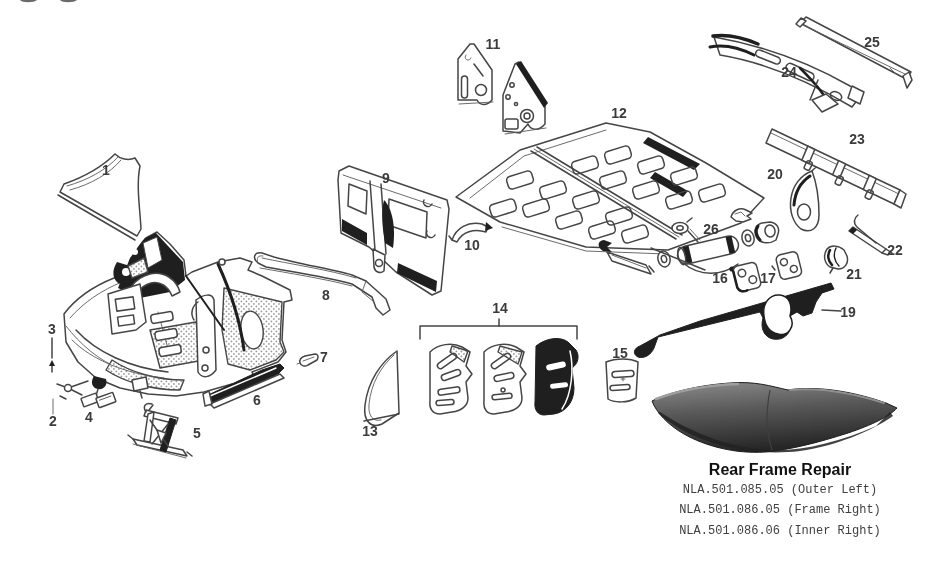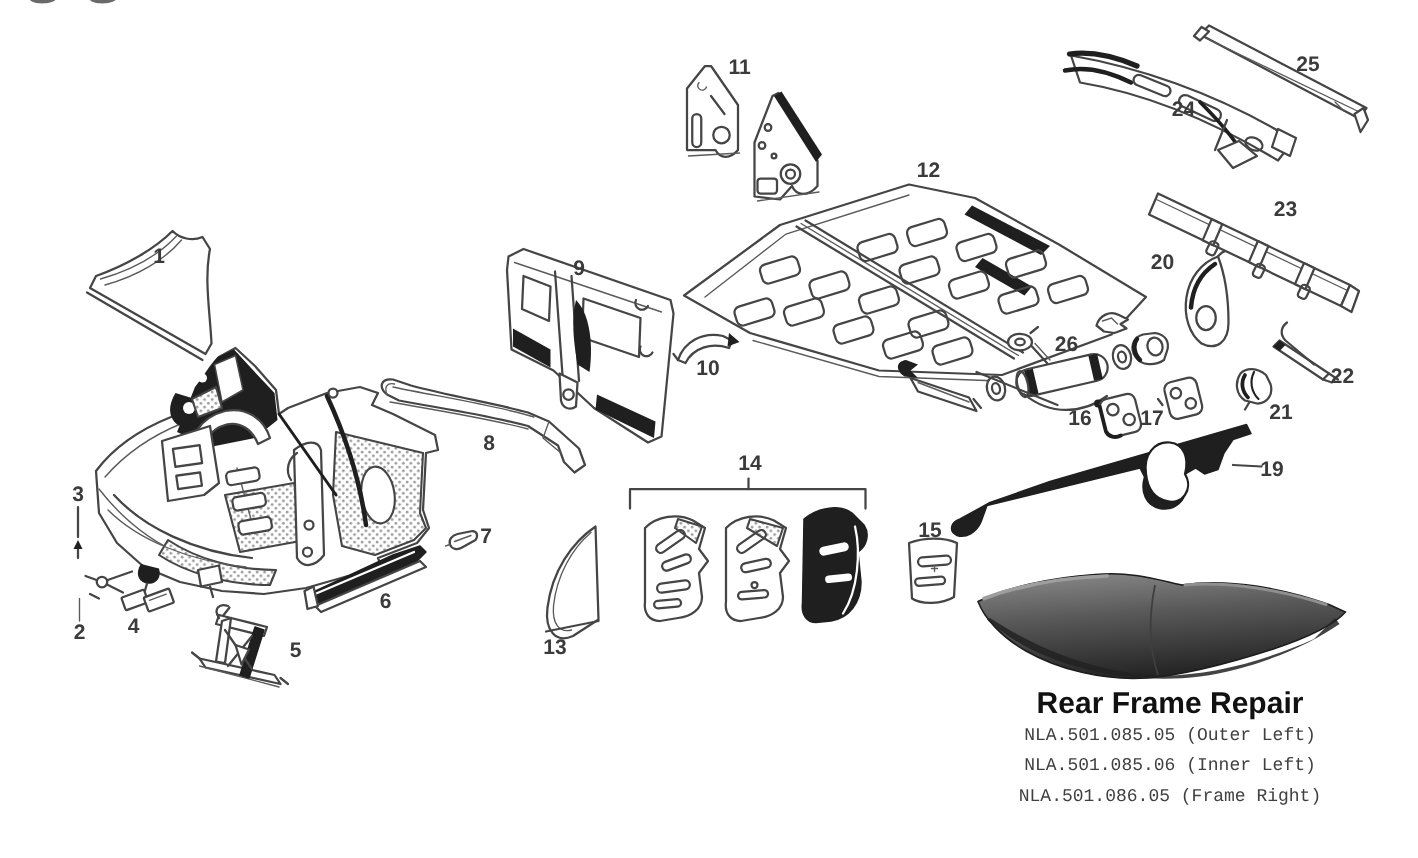--- a/index.html
+++ b/index.html
@@ -11,21 +11,21 @@
   .sf {stroke:#454545;stroke-width:1.5;fill:#ffffff;stroke-linejoin:round;stroke-linecap:round;}
   .dk {fill:#1f1f1f;stroke:none;}
   .dkf{fill:#1f1f1f;stroke:#1f1f1f;stroke-width:1;stroke-linejoin:round;}
   .dks{stroke:#1f1f1f;fill:none;stroke-linecap:round;}
   .tn {stroke:#5a5a5a;stroke-width:0.9;fill:none;stroke-linecap:round;}
   .wt {stroke:#ffffff;fill:none;stroke-linecap:round;}
   .stp{fill:url(#stip);stroke:#454545;stroke-width:1.4;stroke-linejoin:round;}
   .lbl{font:bold 14px "Liberation Sans",sans-serif;fill:#3b3b3b;}
   
   .caption{position:absolute;left:615px;top:459px;width:330px;text-align:center;color:#111;}
-  .cap-title{font-size:20px;font-weight:bold;line-height:21px;color:#111111;}
+  .cap-title{font-size:16px;font-weight:bold;line-height:21px;color:#111111;}
   .cap-line{font-size:12px;line-height:20.4px;color:#404040;font-family:Liberation Mono, monospace;}
 </style>
 </head>
 <body>
 
 <div class="stage">
 <svg width="945" height="572" viewBox="0 0 945 572">
   <defs>
     <pattern id="stip" width="5" height="5" patternUnits="userSpaceOnUse">
       <rect width="5" height="5" fill="#ffffff"></rect>
@@ -407,16 +407,16 @@
     <text class="lbl" x="857" y="144">23</text>
     <text class="lbl" x="789" y="77">24</text>
     <text class="lbl" x="872" y="47">25</text>
     <text class="lbl" x="711" y="234">26</text>
   </g>
 </svg>
 
 <div class="caption">
   <div class="cap-title">Rear Frame Repair</div>
   <div class="cap-line">NLA.501.085.05 (Outer Left)</div>
-  <div class="cap-line">NLA.501.085.06 (Inner Left)</div>
   <div class="cap-line">NLA.501.086.05 (Frame Right)</div>
+  <div class="cap-line">NLA.501.086.06 (Inner Right)</div>
 </div>
 </div>
 
 </body></html>

